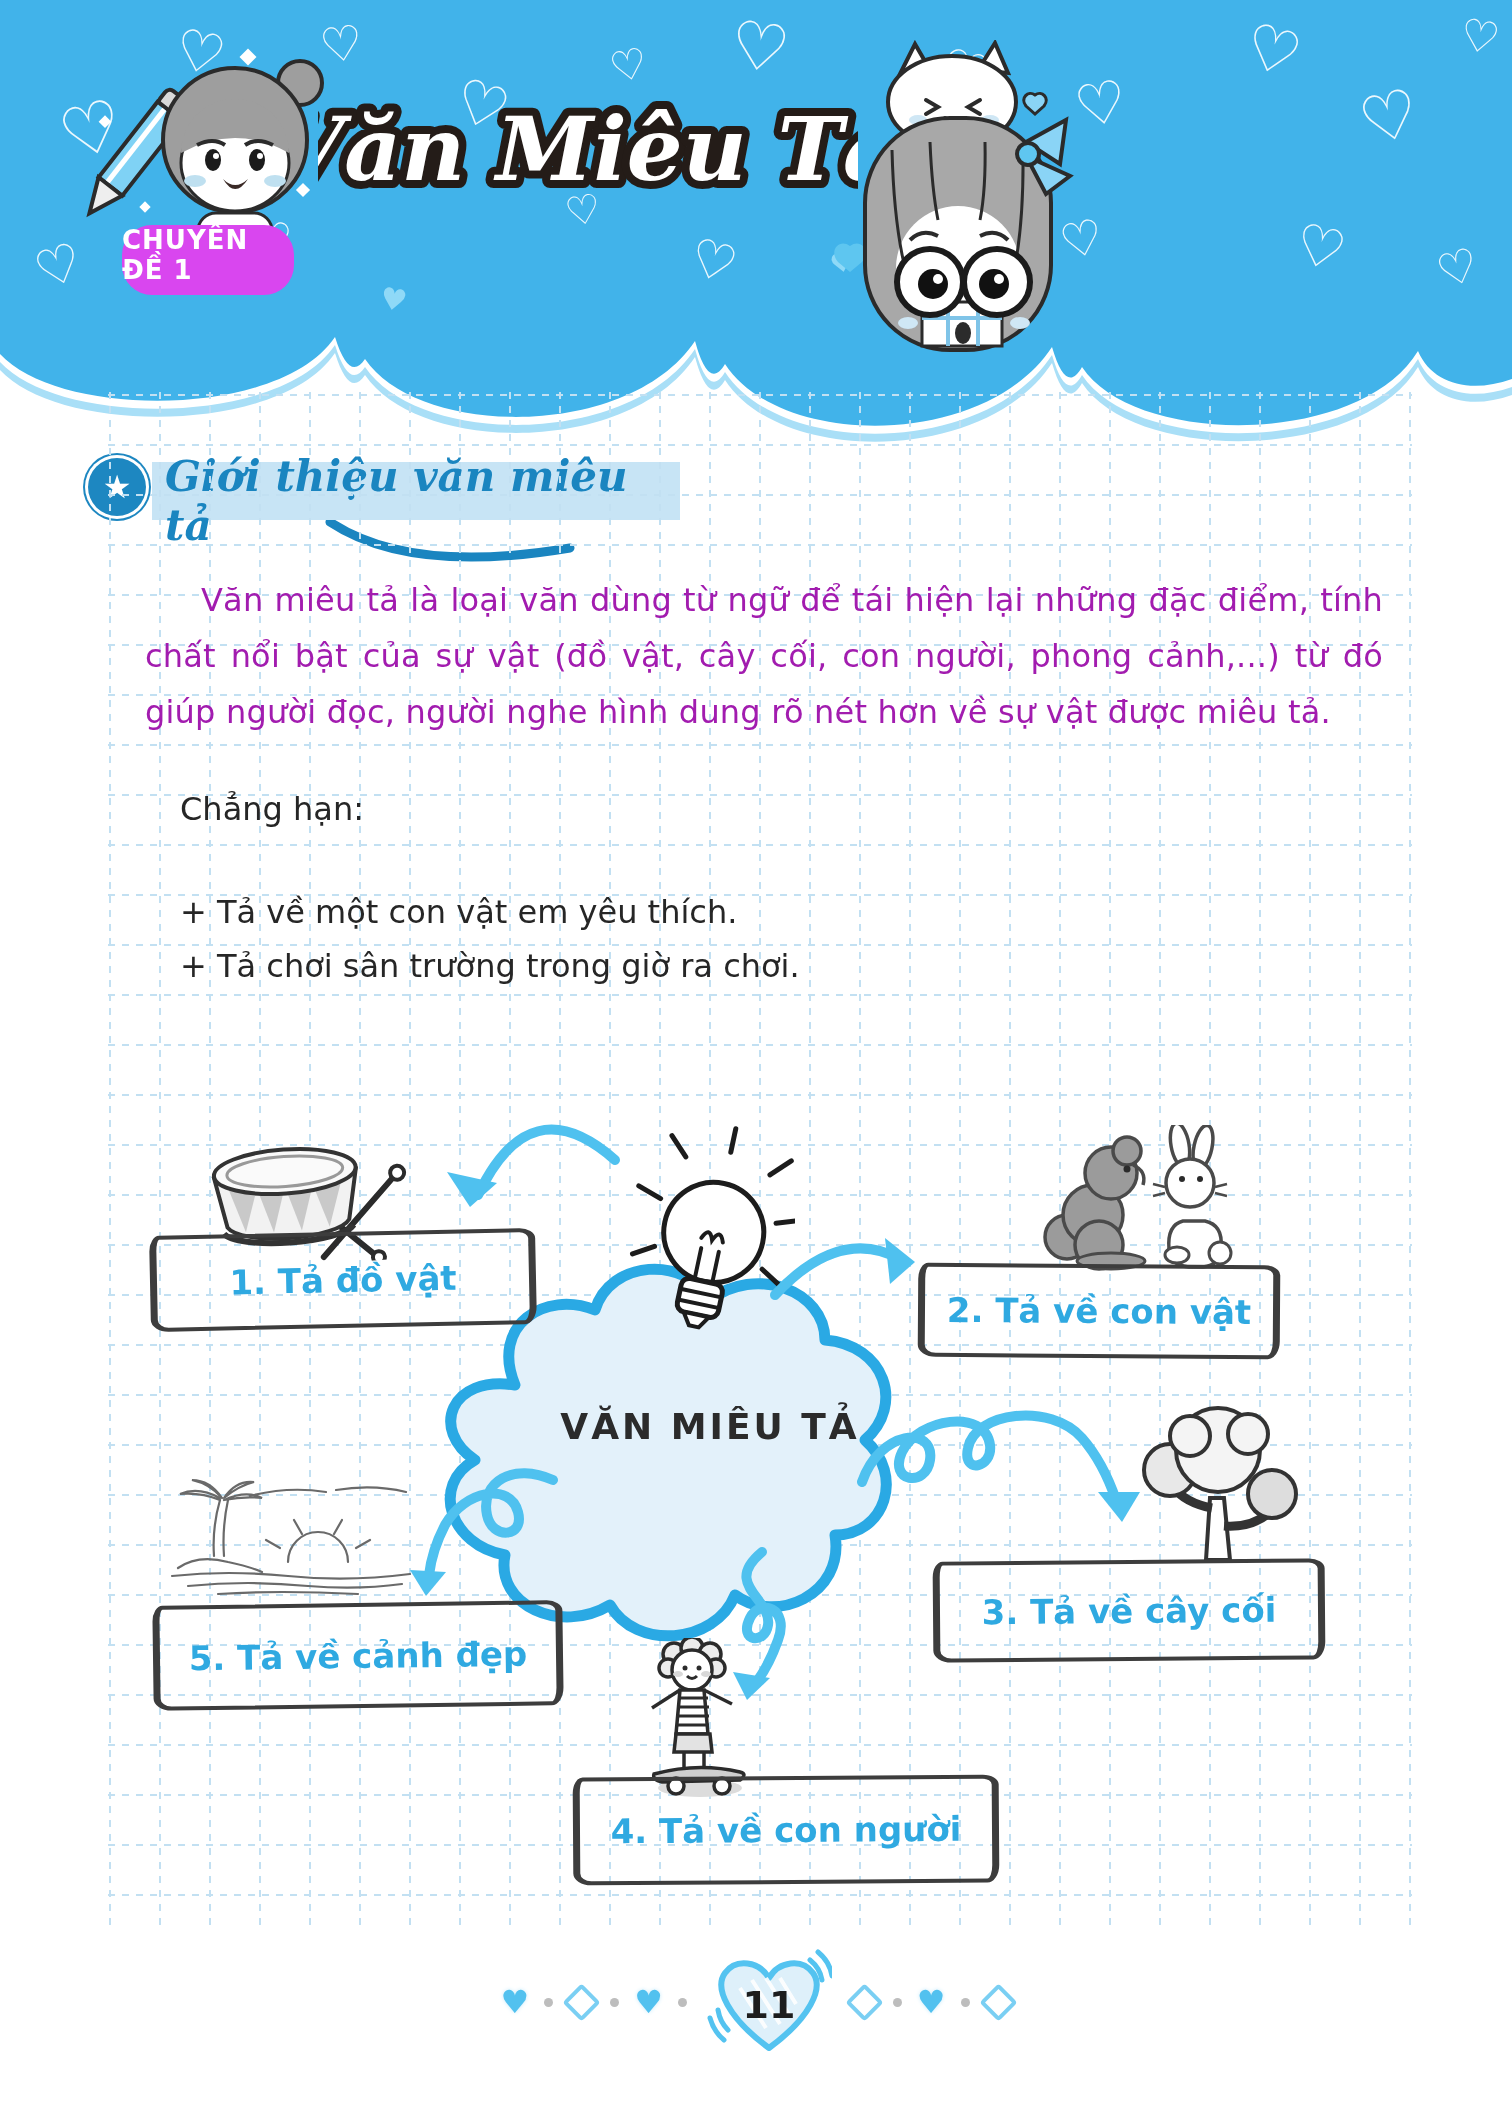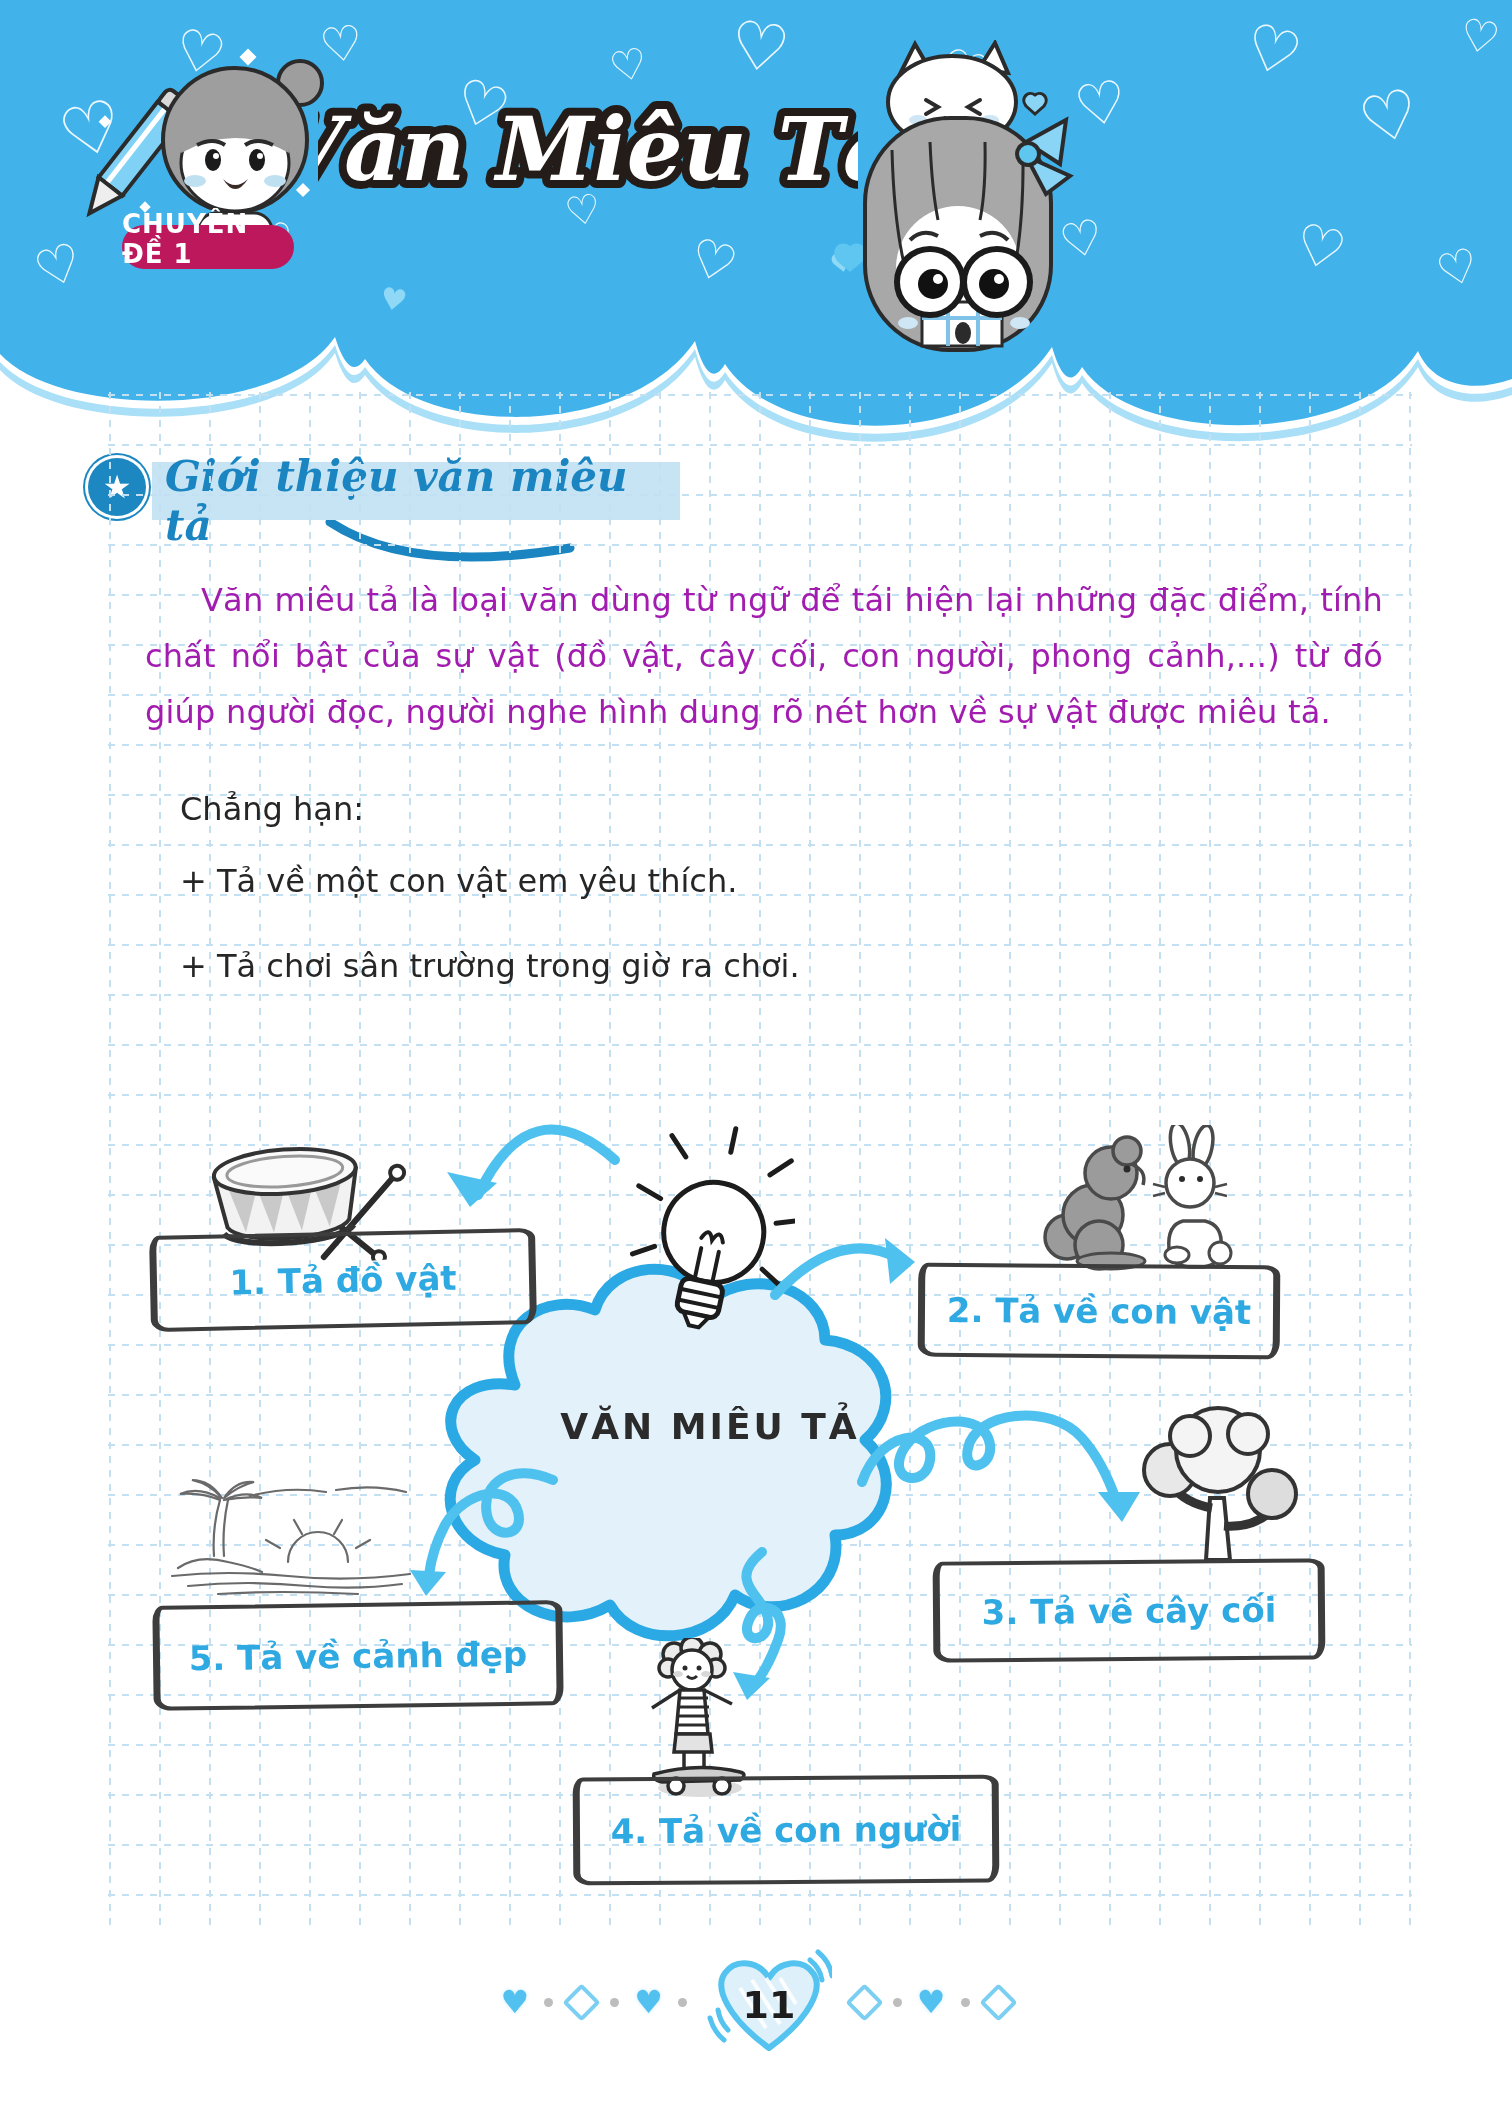--- a/index.html
+++ b/index.html
@@ -5,22 +5,22 @@
   html,body{margin:0;padding:0;background:#ffffff;}
   .page{position:relative;width:1512px;height:2119px;background:#ffffff;overflow:hidden;
         font-family:"DejaVu Sans",sans-serif;}
 
   
   .header-rect{position:absolute;left:0;top:0;width:1512px;height:310px;background:#41B3EA;}
   .scallop{position:absolute;left:0;top:299px;width:1512px;height:160px;}
   .hearts-layer{position:absolute;left:0;top:0;width:1512px;height:460px;pointer-events:none;}
   .hpat{position:absolute;line-height:1;color:rgba(255,255,255,.9);font-family:"DejaVu Sans",sans-serif;}
   .hpat.filled{color:#8FD9F7;}
-  .badge{position:absolute;left:122px;top:225px;width:172px;height:44px;background:#be185d;
-         border-radius:30px;display:flex;align-items:flex-end;justify-content:center;
+  .badge{position:absolute;left:122px;top:225px;width:172px;height:70px;background:#d946ef;
+         border-radius:30px;display:flex;align-items:flex-start;justify-content:center;
          color:#ffffff;font-weight:700;font-size:26px;letter-spacing:1px;}
   .main-title{position:absolute;left:318px;top:62px;}
   .char{position:absolute;}
 
   
   .sec-star{position:absolute;left:88px;top:458px;width:58px;height:58px;border-radius:50%;
             background:#1D87C1;display:flex;align-items:center;justify-content:center;
             color:#fff;font-size:32px;box-shadow:0 0 0 3px #fff,0 0 0 5px #1D87C1;}
   .sec-bar{position:absolute;left:152px;top:462px;width:528px;height:58px;background:#C7E4F5;}
   .sec-title{position:absolute;left:165px;top:452px;width:520px;font-family:"DejaVu Serif",serif;
@@ -235,21 +235,21 @@
       <line x1="108" y1="1645" x2="1412" y2="1645" stroke="#C2E0F2" stroke-width="2" stroke-dasharray="7 7"></line>
       <line x1="108" y1="1695" x2="1412" y2="1695" stroke="#C2E0F2" stroke-width="2" stroke-dasharray="7 7"></line>
       <line x1="108" y1="1745" x2="1412" y2="1745" stroke="#C2E0F2" stroke-width="2" stroke-dasharray="7 7"></line>
       <line x1="108" y1="1795" x2="1412" y2="1795" stroke="#C2E0F2" stroke-width="2" stroke-dasharray="7 7"></line>
       <line x1="108" y1="1845" x2="1412" y2="1845" stroke="#C2E0F2" stroke-width="2" stroke-dasharray="7 7"></line>
       <line x1="108" y1="1895" x2="1412" y2="1895" stroke="#C2E0F2" stroke-width="2" stroke-dasharray="7 7"></line>
     </svg>
 
   <div class="para">Văn miêu tả là loại văn dùng từ ngữ để tái hiện lại những đặc điểm, tính chất nổi bật của sự vật (đồ vật, cây cối, con người, phong cảnh,...) từ đó giúp người đọc, người nghe hình dung rõ nét hơn về sự vật được miêu tả.</div>
   <div class="line-txt" style="top:790px">Chẳng hạn:</div>
-  <div class="line-txt" style="top:862px">+ Tả về một con vật em yêu thích.</div>
+  <div class="line-txt" style="top:893px">+ Tả về một con vật em yêu thích.</div>
   <div class="line-txt" style="top:947px">+ Tả chơi sân trường trong giờ ra chơi.</div>
 
   <svg class="char" style="left:395px;top:1205px" width="510" height="470" viewBox="0 0 510 470">
     <path fill="#E3F1FA" stroke="#2AA9E4" stroke-width="11" stroke-linejoin="round" d="
       M 120 180 C 95 120 150 85 200 105 C 215 55 290 50 315 95 C 360 60 430 85 430 135
       C 490 140 510 200 470 235 C 510 270 490 330 440 330 C 450 390 380 420 340 390
       C 320 440 240 445 215 400 C 165 430 100 400 110 350 C 55 340 35 280 80 255
       C 35 225 55 170 120 180 Z"></path>
   </svg>
   <div class="cloud-label">VĂN MIÊU TẢ</div>

